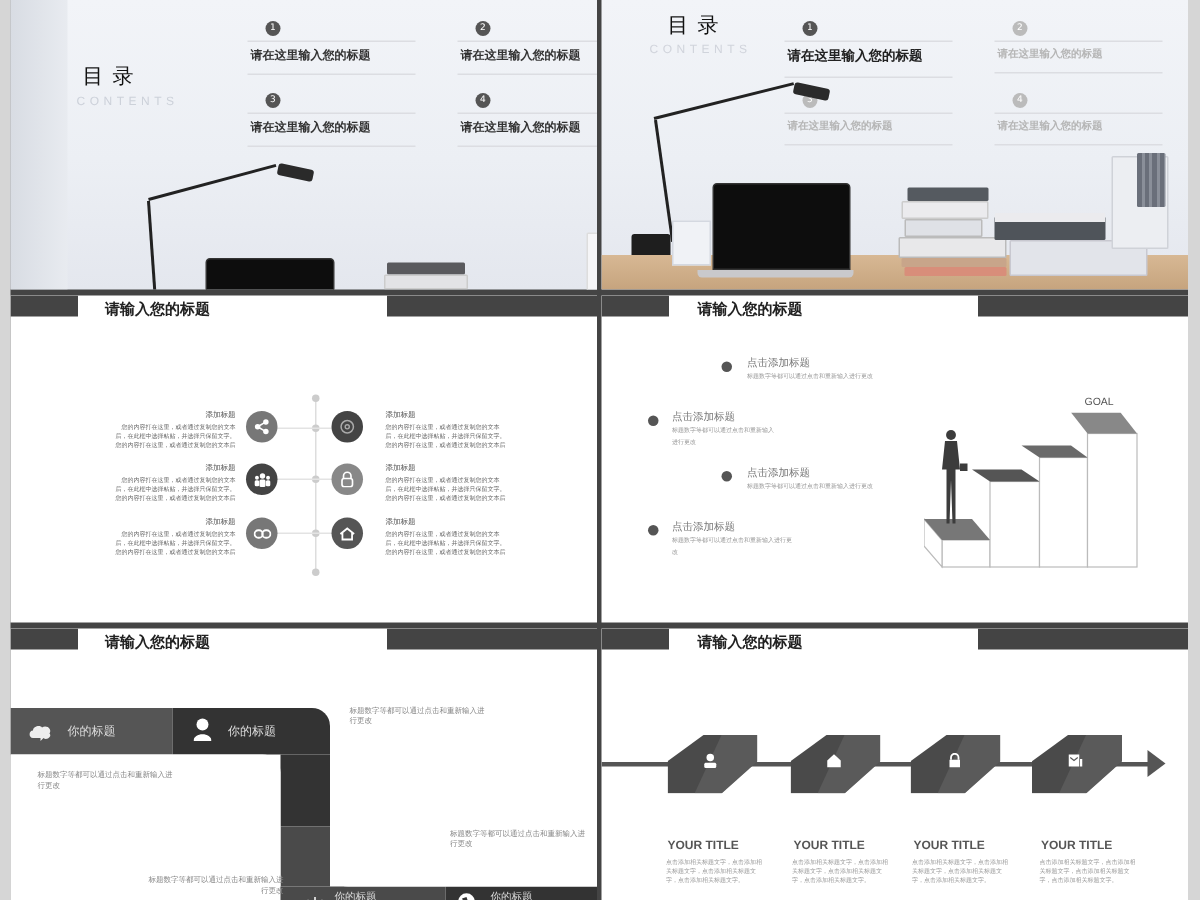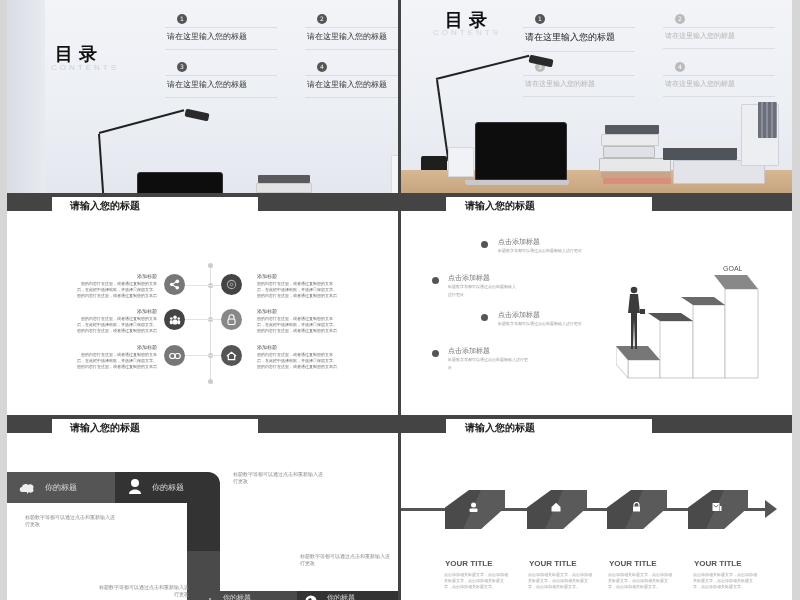--- a/index.html
+++ b/index.html
@@ -10,27 +10,27 @@
   #s1 { left: 0; top: 0; width: 391px; height: 193px; }
   #s2 { left: 394px; top: 0; width: 391px; height: 193px; }
   #s3 { left: 0; top: 197px; width: 391px; height: 218px; }
   #s4 { left: 394px; top: 197px; width: 391px; height: 218px; }
   #s5 { left: 0; top: 419px; width: 391px; height: 181px; }
   #s6 { left: 394px; top: 419px; width: 391px; height: 181px; }
 
   
   .photo { background: linear-gradient(180deg, #f2f4f8 0%, #eceff4 55%, #e4e7ee 100%); }
   .wall-shadow { position: absolute; left: 0; top: 0; width: 38px; height: 100%; background: linear-gradient(90deg, #d8dce3, #e8ebf0); }
-  .toc-title { position: absolute; font-weight: bold; font-size: 18px; color: #111; letter-spacing: 6px; }
+  .toc-title { position: absolute; font-weight: normal; font-size: 14px; color: #111; letter-spacing: 6px; }
   .toc-sub { position: absolute; font-size: 8px; letter-spacing: 3px; color: rgba(190,195,205,0.7); font-family: "Liberation Sans", sans-serif; }
   .toc-item { position: absolute; width: 112px; }
   .toc-num { width: 10px; height: 10px; border-radius: 50%; background: #555; color: #fff; font-size: 6px; line-height: 10px; text-align: center; margin-left: 12px; }
   .toc-num.faded { background: #bbb; }
   .toc-line { height: 1px; background: #dcdde2; margin-top: 3px; }
-  .toc-label { font-size: 8px; color: #333; padding: 3px 0 4px 2px; white-space: nowrap; }
+  .toc-label { font-size: 8px; color: #333; padding: 3px 0 4px 2px; white-space: nowrap; font-weight: bold; }
   .toc-label.big { font-size: 9px; color: #222; }
   .toc-label.faded { color: #b5b5b5; font-size: 7px; }
   .lamp-arm { position: absolute; height: 2px; background: #222; transform-origin: left center; }
   .lamp-head { position: absolute; width: 24px; height: 8px; background: #2a2a2a; border-radius: 2px; transform: rotate(12deg); }
   .laptop { position: absolute; background: #0d0d0d; border-radius: 3px 3px 0 0; border: 1px solid #333; }
   .laptop-base { position: absolute; background: #c9c9cc; border-radius: 0 0 3px 3px; }
   .desk { position: absolute; background: linear-gradient(180deg, #d7b894, #c6a47e); }
   .book { position: absolute; border-radius: 1px; }
 
   

